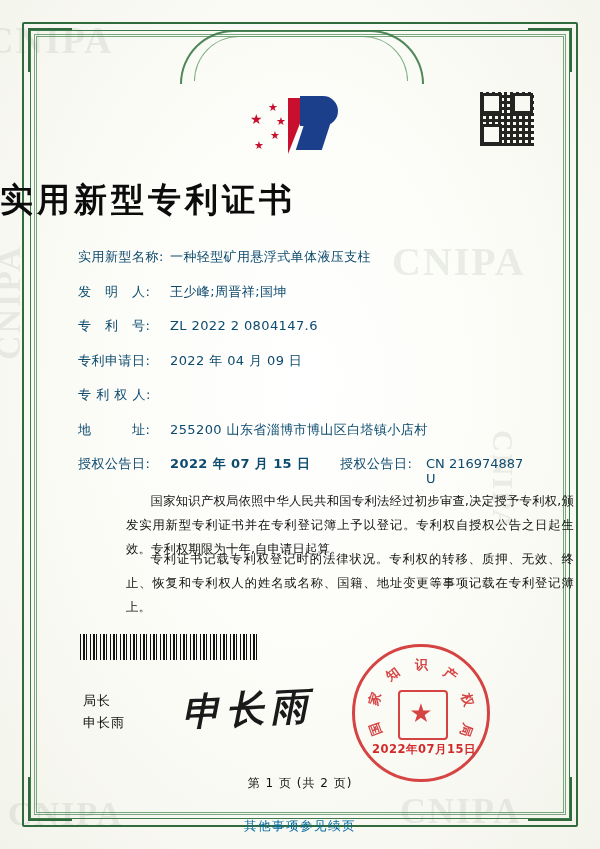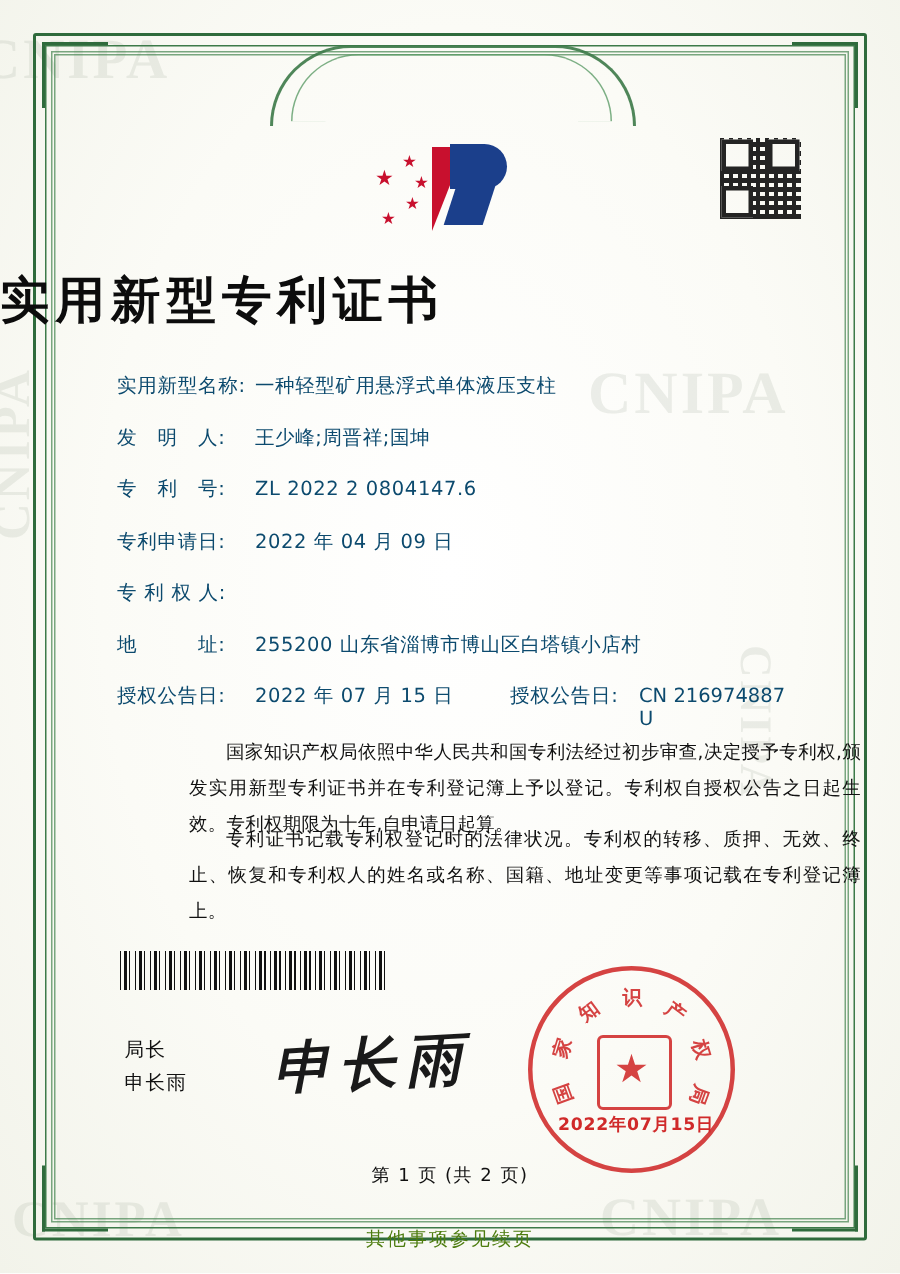--- a/index.html
+++ b/index.html
@@ -214,21 +214,21 @@
     width: 92px;
     flex: 0 0 92px;
     letter-spacing: 0.5px;
     white-space: nowrap;
   }
   .fvalue {
     flex: 1;
     letter-spacing: 0.4px;
   }
   .frow.dual .flabel { width: 92px; flex: 0 0 92px; }
-  .frow.dual .fvalue { flex: 0 0 170px; }
+  .frow.dual .fvalue { flex: 0 0 170px; font-weight: bold; }
   .frow.dual .flabel2 {
     flex: 0 0 86px;
     letter-spacing: 0.5px;
   }
   .frow.dual .fvalue2 { flex: 1; }
 
   
   .para {
     position: absolute;
     left: 78px;
@@ -347,21 +347,21 @@
     font-size: 12px;
     color: #111;
     letter-spacing: 1px;
   }
   .footer-note {
     position: absolute;
     left: 0; right: 0;
     top: 818px;
     text-align: center;
     font-size: 12.5px;
-    color: #4d7c0f;
+    color: #0369a1;
     letter-spacing: 1.5px;
   }
 </style>
 </head>
 <body>
 
 <div class="page">
   <div class="page-bg"></div>
 
   <div class="wm w1">CNIPA</div>

